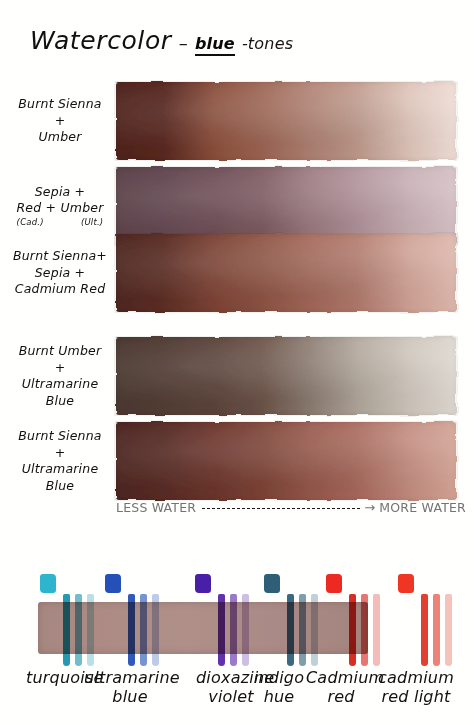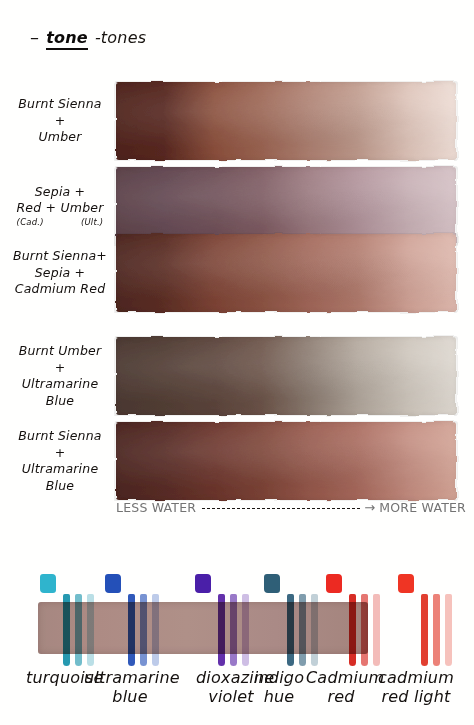--- a/index.html
+++ b/index.html
@@ -174,22 +174,23 @@
 <svg width="0" height="0" style="position:absolute">
   <filter id="rough">
     <feTurbulence type="fractalNoise" baseFrequency="0.035 0.09" numOctaves="3" seed="7" result="n"></feTurbulence>
     <feDisplacementMap in="SourceGraphic" in2="n" scale="4" xChannelSelector="R" yChannelSelector="G"></feDisplacementMap>
   </filter>
 </svg>
 
 <div id="page">
 
   <div id="title-row">
+    <span id="title-main" class="hand">Watercolor</span>
     <span id="title-dash" class="hand">–</span>
-    <span id="title-dark" class="hand">tone</span>
+    <span id="title-dark" class="hand">blue</span>
     <span id="title-tones" class="hand">-tones</span>
   </div>
 
   <div class="row" id="row-0" style="top:82px">
       <div class="row-label hand">
         <div>Burnt Sienna</div>
         <div>+</div>
         <div>Umber</div>
       </div>
       <div class="swatch" style="background: linear-gradient(90deg, rgb(78, 35, 28) 0%, rgb(86, 39, 32) 14%, rgb(138, 79, 60) 29%, rgb(156, 101, 83) 43%, rgb(176, 130, 115) 57%, rgb(192, 155, 141) 71%, rgb(221, 195, 184) 86%, rgb(237, 220, 212) 100%);"></div>

